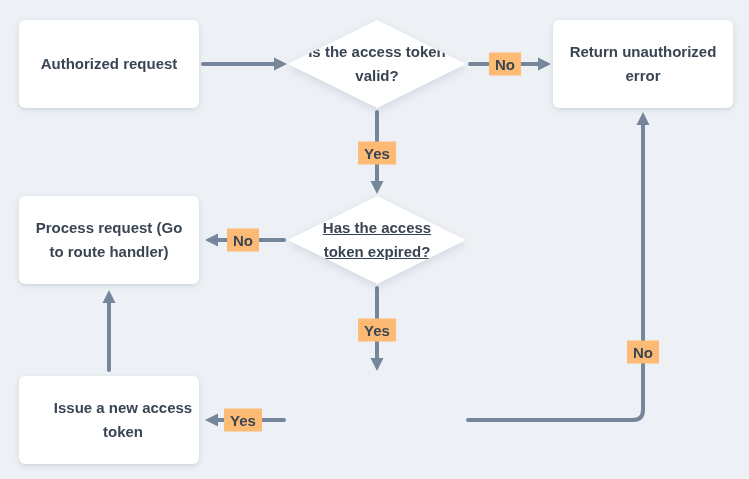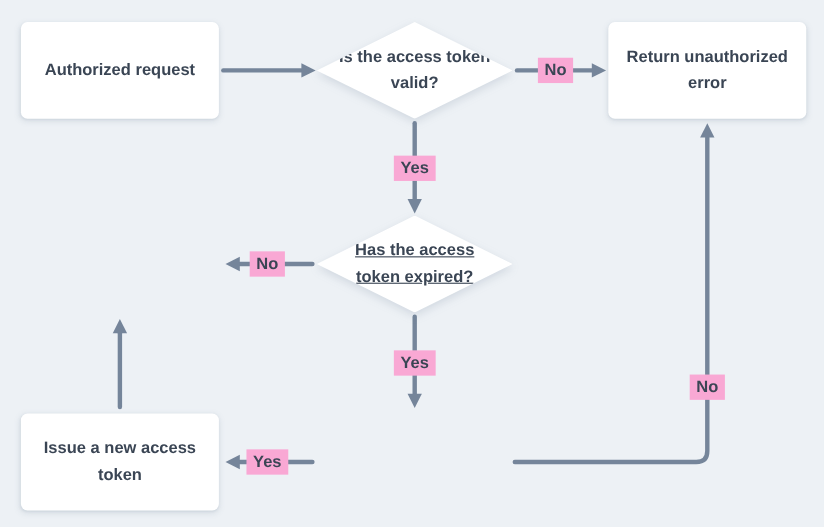--- a/index.html
+++ b/index.html
@@ -52,35 +52,35 @@
     clip-path: polygon(50% 0%, 100% 50%, 50% 100%, 0% 50%);
     display: flex;
     align-items: center;
     justify-content: center;
     text-align: center;
   }
   .decision .node-label { max-width: 150px; }
   .edge-label {
     position: absolute;
     transform: translate(-50%, -50%);
-    background: #f9a8d4;
+    background: #fdba74;
     color: #3a4554;
     font-size: 15px;
     font-weight: 600;
     padding: 3px 6px;
     white-space: nowrap;
   }
   
   #n-authorized   { left: 19px;  top: 20px;  }
   #n-valid        { left: 288px; top: 20px;  }
   #n-unauthorized { left: 553px; top: 20px;  }
   #n-expired      { left: 288px; top: 196px; text-decoration: underline; }
   #n-process      { left: 19px;  top: 196px; }
   #n-refresh      { left: 288px; top: 376px; }
-  #n-issue        { left: 19px;  top: 376px; }
+  #n-issue        { left: 19px;  top: 376px; justify-content: flex-end; }
   
   #el-valid-no    { left: 505px; top: 64px;  }
   #el-valid-yes   { left: 377px; top: 153px; }
   #el-expired-no  { left: 243px; top: 240px; }
   #el-expired-yes { left: 377px; top: 330px; }
   #el-refresh-yes { left: 243px; top: 420px; }
   #el-refresh-no  { left: 643px; top: 352px; }
 </style>
 </head>
 <body>
@@ -119,20 +119,23 @@
   </svg>
 
   <div class="node process" id="n-authorized">
     <span class="node-label">Authorized request</span>
   </div>
 
   <div class="node process" id="n-unauthorized">
     <span class="node-label">Return unauthorized error</span>
   </div>
 
+  <div class="node process" id="n-process">
+    <span class="node-label">Process request (Go to route handler)</span>
+  </div>
 
   <div class="node process" id="n-issue">
     <span class="node-label">Issue a new access token</span>
   </div>
 
   <div class="node decision" id="n-valid">
     <div class="shape">
       <span class="node-label">Is the access token valid?</span>
     </div>
   </div>

